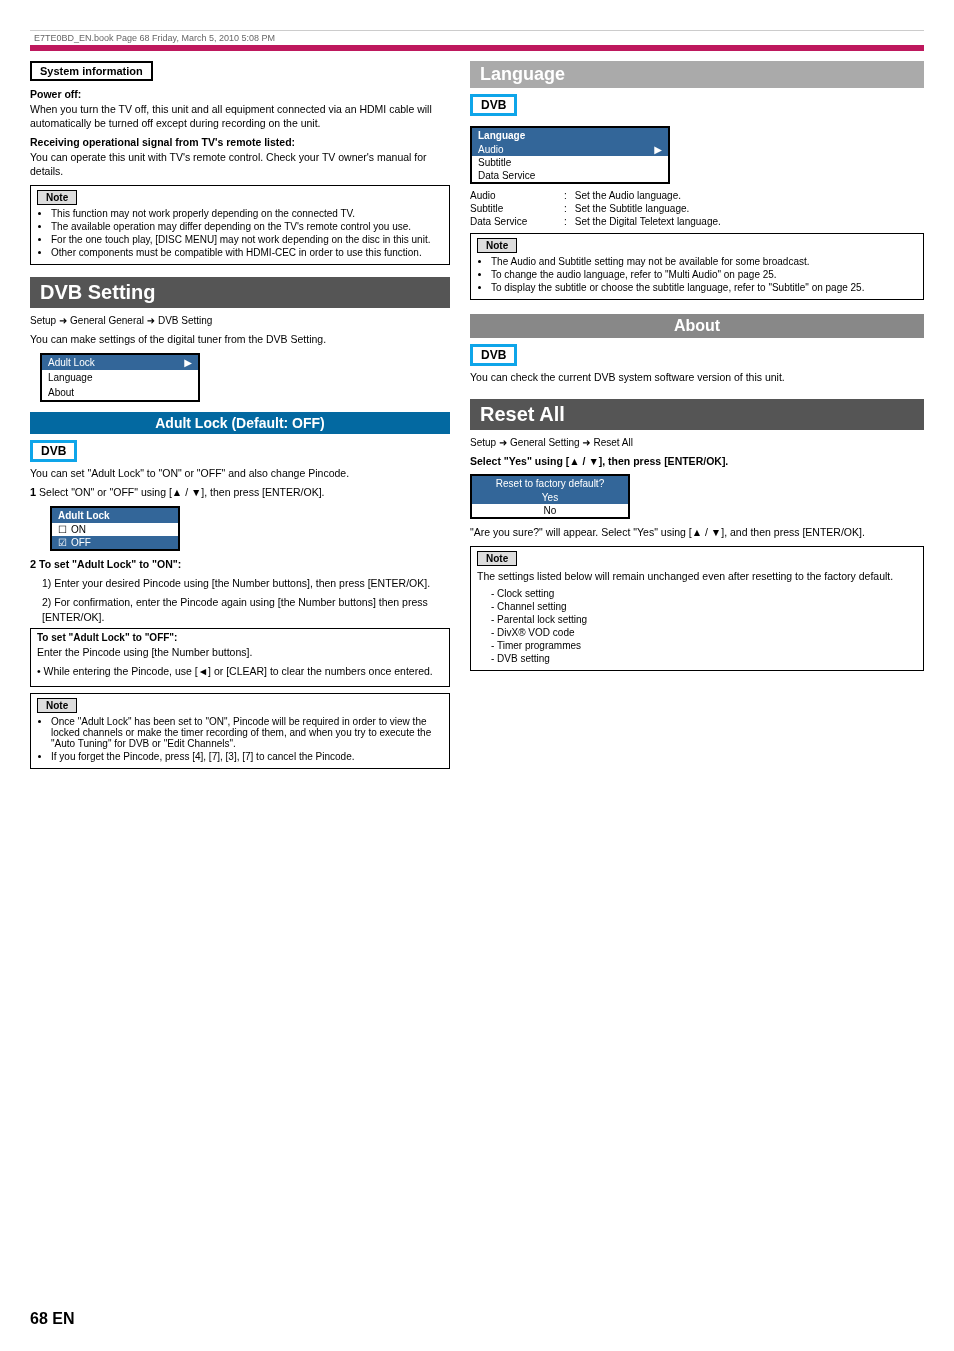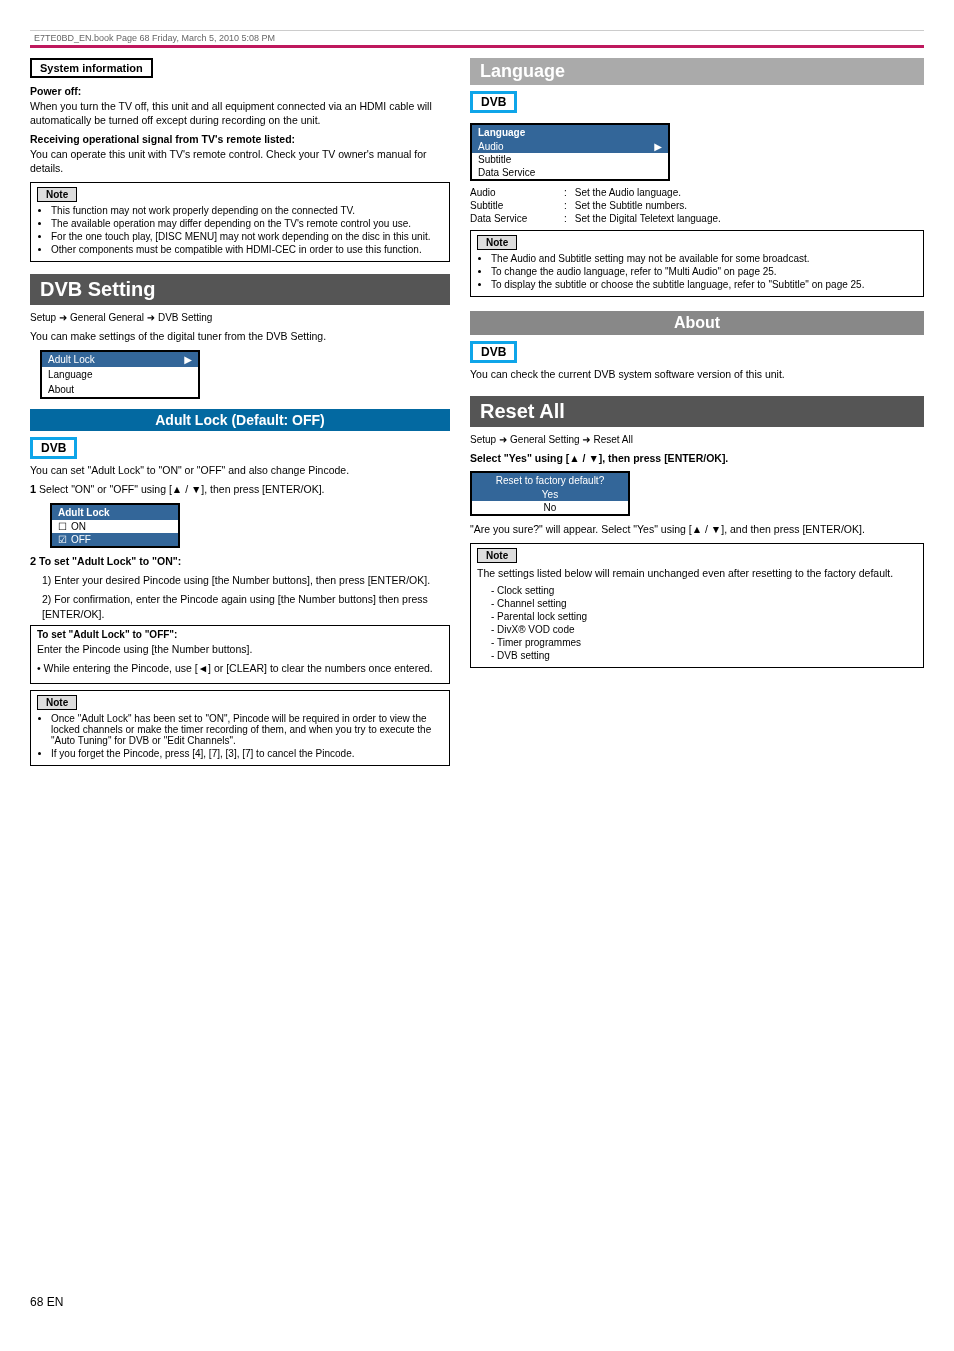--- a/index.html
+++ b/index.html
@@ -205,33 +205,33 @@
       justify-content: space-between;
     }
     .lang-menu-item.selected {
       background: #336699;
       color: #fff;
     }
 
     
     .page-number {
       position: absolute;
-      bottom: 42px;
+      bottom: 23px;
       left: 30px;
-      font-size: 12px;
-      font-weight: normal;
+      font-size: 16px;
+      font-weight: bold;
     }
 
     
     .file-info-bar {
       font-size: 9px;
       color: #666;
       margin-bottom: 8px;
       border-top: 1px solid #ccc;
-      border-bottom: 3px solid #be185d;
+      border-bottom: 6px solid #be185d;
       padding: 2px 4px;
     }
 
     .indent { padding-left: 12px; }
     .sub-list { padding-left: 16px; }
     .sub-list li { list-style: none; margin-bottom: 2px; font-size: 10px; }
     .sub-list li::before { content: "- "; }
 
     .language-info-row { display: flex; gap: 4px; font-size: 10px; margin-bottom: 2px; }
     .language-info-label { width: 90px; }
@@ -389,21 +389,21 @@
         
         <div style="margin-top:4px;">
           <div class="language-info-row">
             <span class="language-info-label">Audio</span>
             <span class="language-info-colon">:</span>
             <span>Set the Audio language.</span>
           </div>
           <div class="language-info-row">
             <span class="language-info-label">Subtitle</span>
             <span class="language-info-colon">:</span>
-            <span>Set the Subtitle numbers.</span>
+            <span>Set the Subtitle language.</span>
           </div>
           <div class="language-info-row">
             <span class="language-info-label">Data Service</span>
             <span class="language-info-colon">:</span>
             <span>Set the Digital Teletext language.</span>
           </div>
         </div>
 
         
         <div class="note-box">

